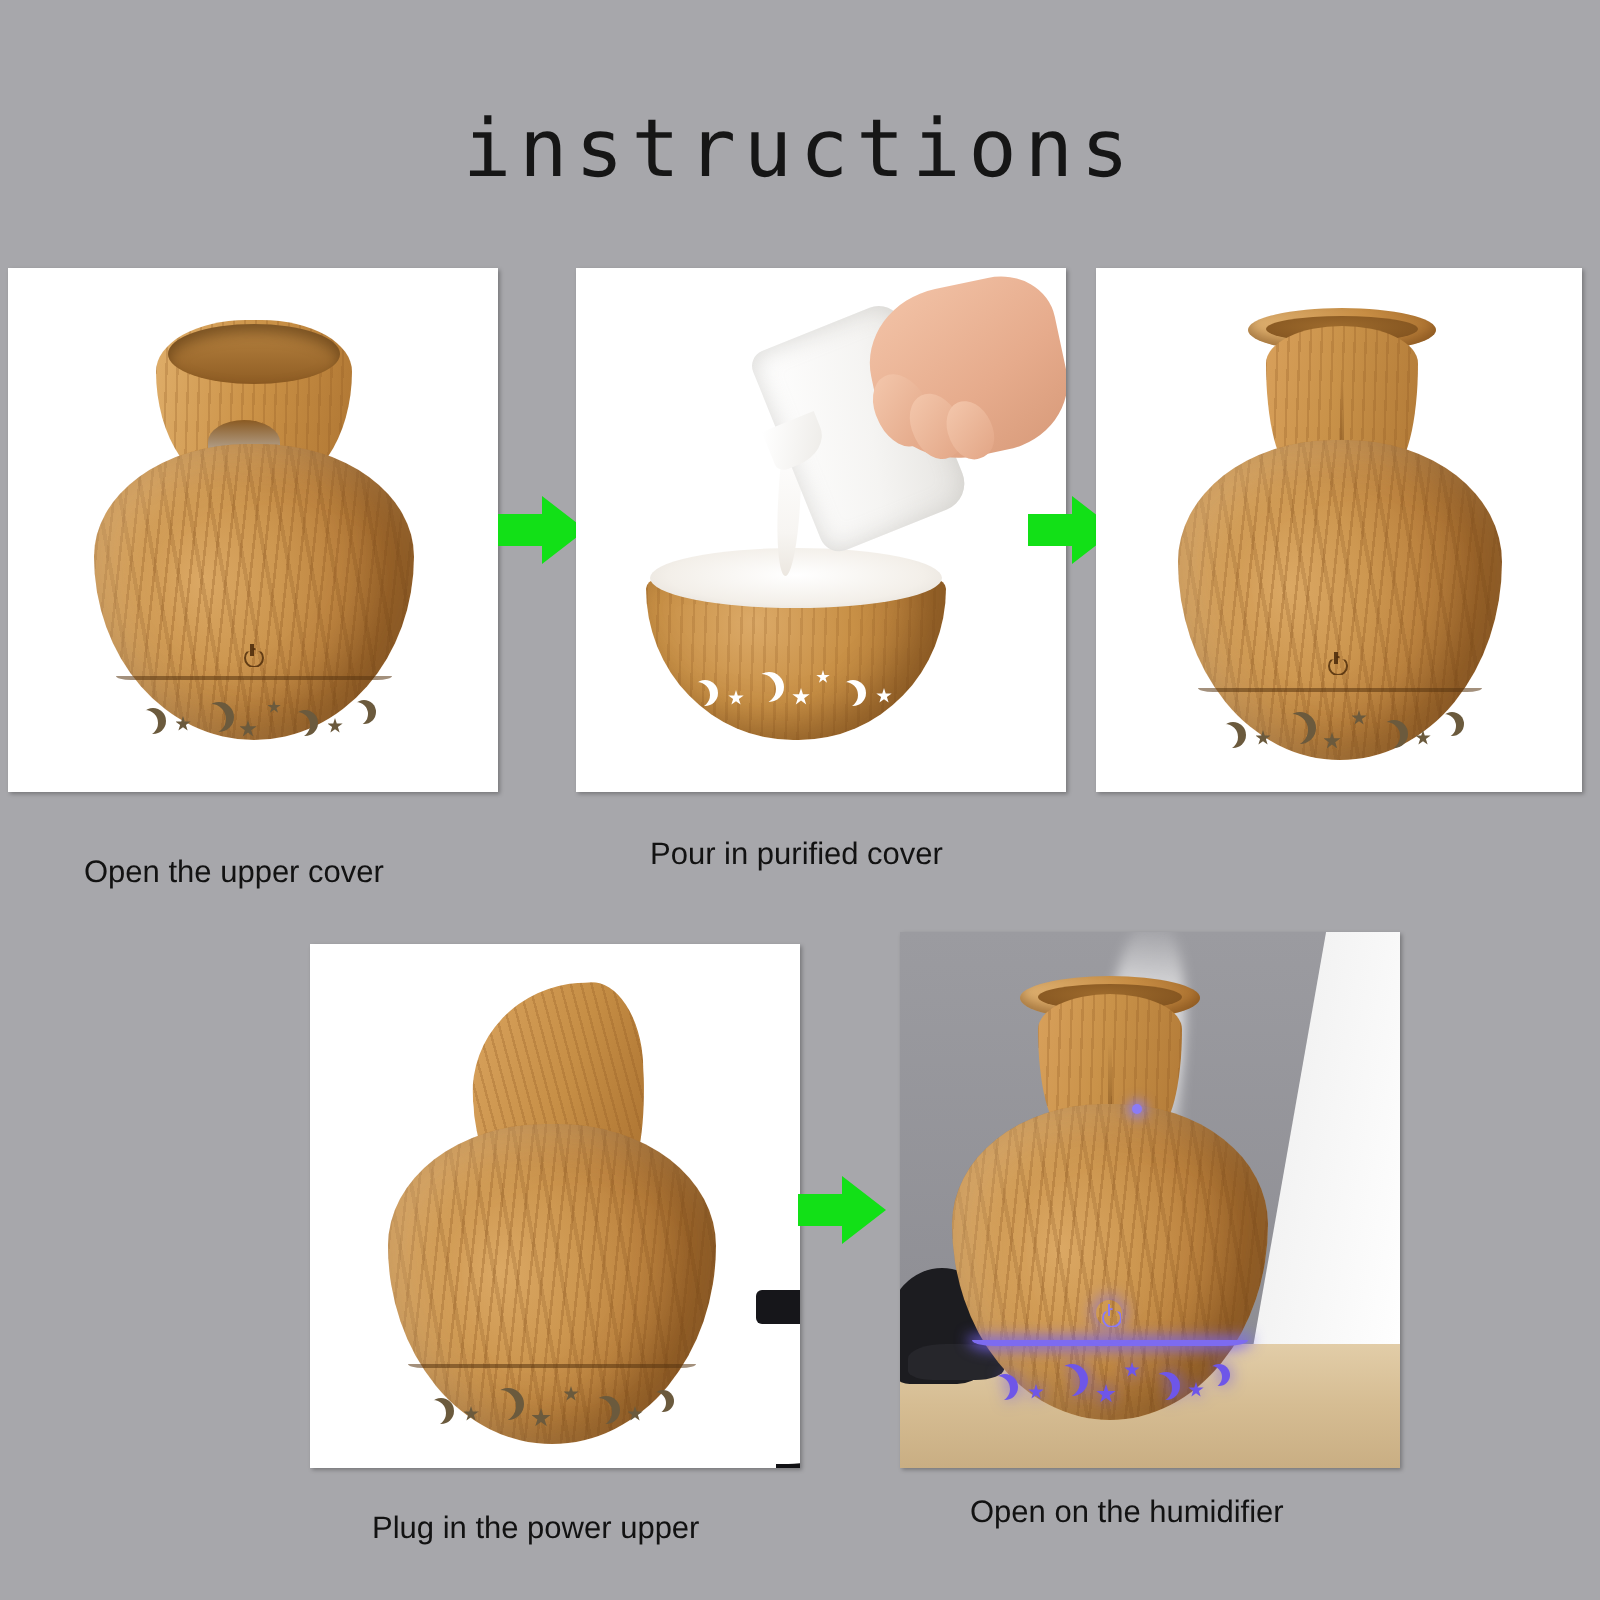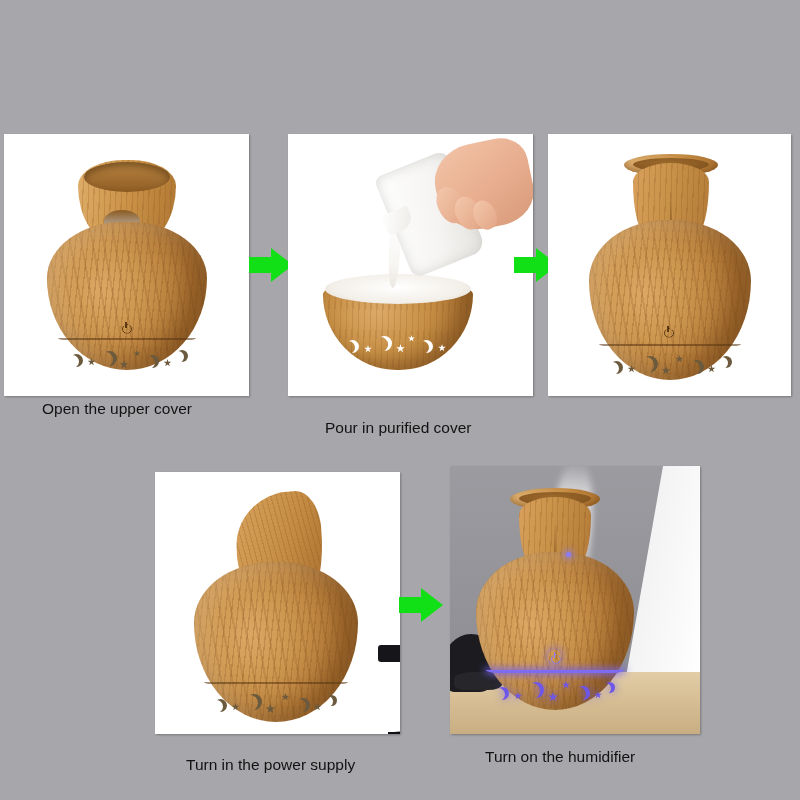--- a/index.html
+++ b/index.html
@@ -40,21 +40,21 @@
   #panel-4 { left: 155px; top: 472px; width: 245px; height: 262px; }
   #panel-5 { left: 450px; top: 466px; width: 250px; height: 268px; }
 
   
   .caption {
     position: absolute;
     font-size: 15.5px;
     color: #121212;
     white-space: nowrap;
   }
-  #caption-1 { left: 42px;  top: 400px; }
+  #caption-1 { left: 42px;  top: 428px; }
   #caption-2 { left: 325px; top: 419px; }
   #caption-3 { left: 598px; top: 419px; }
   #caption-4 { left: 186px; top: 756px; }
   #caption-5 { left: 485px; top: 748px; }
 
   
   .arrow {
     position: absolute;
     width: 44px; height: 34px;
   }
@@ -352,20 +352,21 @@
     position: absolute; left: 116px; top: 86px;
     width: 5px; height: 5px; border-radius: 50%;
     background: #8b7bf5; box-shadow: 0 0 6px 2px rgba(139,123,245,.8);
   }
 </style>
 </head>
 <body style="background: rgb(167, 167, 171);">
 
 <div id="page">
 
+  <div class="title">instructions</div>
 
   <div class="panel" id="panel-1">
     <div class="photo">
       <div class="hum" id="p1-unit">
         <div id="p1-open-neck"></div>
         <div id="p1-open-mouth"></div>
         <div id="p1-open-inner"></div>
         <div class="body"></div>
         <div class="seam"></div>
         <div class="power"></div>
@@ -457,21 +458,21 @@
           <div class="moon" style="left:86px; top:8px;  width:14px; height:14px;"></div>
           <div class="star" style="left:104px;top:13px; width:8px;  height:8px;"></div>
           <div class="moon" style="left:116px;top:5px;  width:11px; height:11px;"></div>
         </div>
         <div id="p4-plug"></div>
         <div id="p4-cord"></div>
 
       </div>
     </div>
   </div>
-  <div class="caption" id="caption-4">Turn in the power supply</div>
+  <div class="caption" id="caption-4">Plug in the power upper</div>
 
   <div class="arrow" id="arrow-3">
     <div class="shaft"></div>
       <div class="head"></div>
   </div>
 
   <div class="panel" id="panel-5">
     <div class="photo">
       <div id="p5-wall"></div>
       <div id="p5-whitepanel"></div>
@@ -494,15 +495,15 @@
           <div class="star" style="left:54px; top:14px; width:10px; height:10px;"></div>
           <div class="star" style="left:68px; top:3px;  width:8px;  height:8px;"></div>
           <div class="moon" style="left:82px; top:8px;  width:14px; height:14px;"></div>
           <div class="star" style="left:100px;top:13px; width:8px;  height:8px;"></div>
           <div class="moon" style="left:110px;top:4px;  width:11px; height:11px;"></div>
         </div>
       </div>
       <div id="p5-dot"></div>
     </div>
   </div>
-  <div class="caption" id="caption-5">Turn on the humidifier</div>
+  <div class="caption" id="caption-5">Open on the humidifier</div>
 
 </div>
 
 </body></html>

